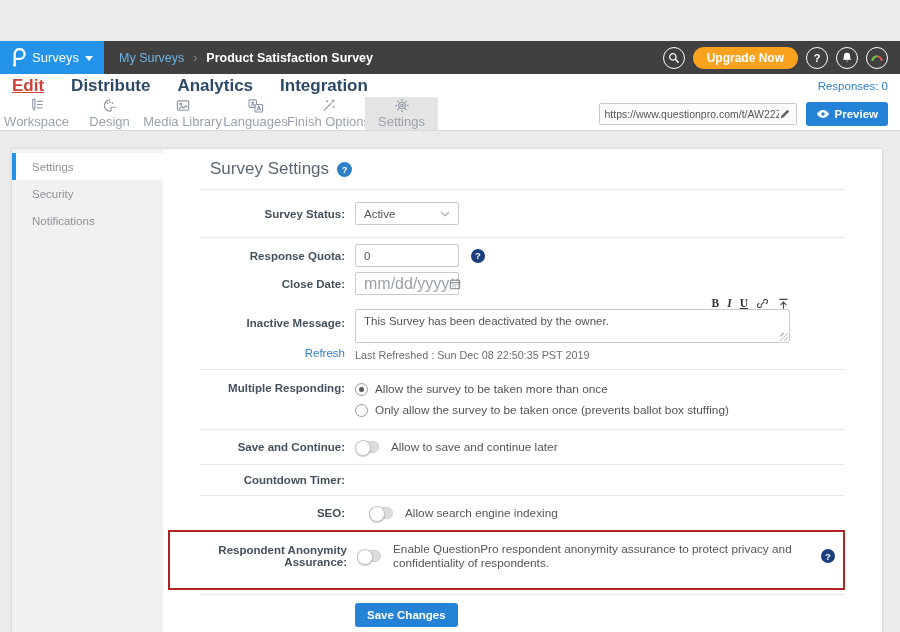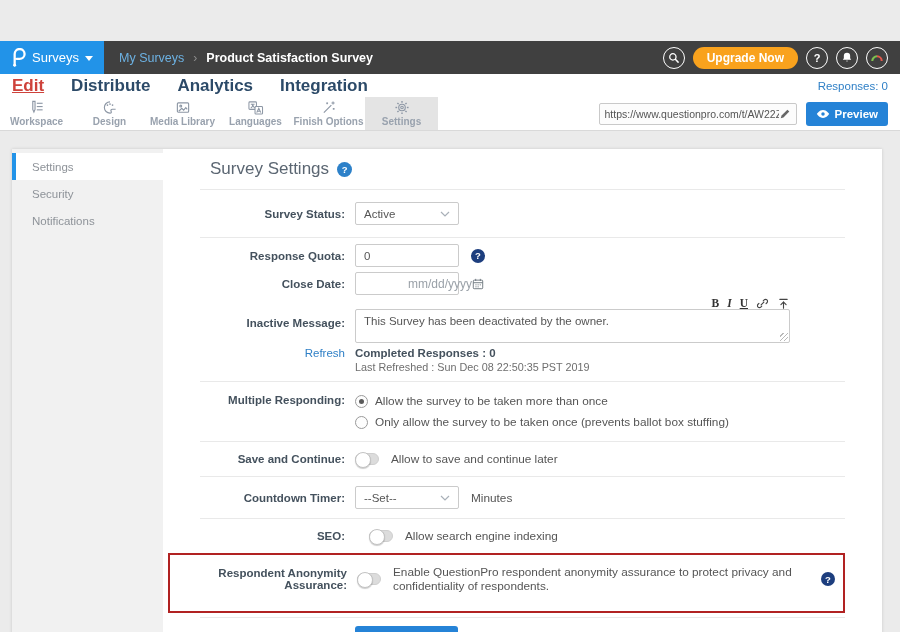--- a/index.html
+++ b/index.html
@@ -23,21 +23,21 @@
   .nav { height:23px; background:#fff; display:flex; align-items:center; padding:0 12px; gap:27px; }
   .nav-tab { font-size:17px; font-weight:bold; color:#2c4a68; cursor:pointer; }
   .nav-tab.active { color:#ce423b; text-decoration:underline; }
   .nav-responses { margin-left:auto; font-size:11.5px; color:#2e7fc6; }
 
   
   .toolbar { height:34px; background:#fff; border-bottom:1px solid #d9d9d9; display:flex; align-items:stretch; }
   .tool-tab { width:73px; display:flex; flex-direction:column; align-items:center; justify-content:center; gap:1px; cursor:pointer; }
   .tool-tab.active { background:#e4e4e4; }
   .tool-tab svg { display:block; }
-  .tool-label { font-size:10px; color:#99a2ae; white-space:nowrap;font-weight:bold; }
+  .tool-label { font-size:13px; color:#99a2ae; white-space:nowrap; }
   .toolbar-right { margin-left:auto; display:flex; align-items:center; gap:9px; padding-right:12px; }
   .url-box { width:198px; height:22px; border:1px solid #c9c9c9; border-radius:2px; background:#fcfcfc; display:flex; align-items:center; padding:0 5px; }
   .url-box input { flex:1; min-width:0; border:none; outline:none; background:transparent; font-size:10.5px; color:#555; font-family:inherit; }
   .btn-preview { height:24px; border:none; border-radius:3px; background:#2583d7; color:#fff; font-size:11.5px; font-weight:bold; display:flex; align-items:center; gap:5px; padding:0 10px; cursor:pointer; font-family:inherit; }
 
   
   .page { padding-top:18px; }
   .card { margin:0 18px 0 12px; width:870px; height:497px; background:#fff; box-shadow:0 0 3px rgba(0,0,0,.15); display:flex; }
   .sidebar { width:151px; background:#f1f1f1; padding-top:4px; flex:none; }
   .side-item { height:27px; display:flex; align-items:center; padding-left:16px; font-size:11.5px; color:#8e9399; cursor:pointer; border-left:4px solid transparent; }
@@ -63,21 +63,21 @@
   .row-multi { padding:12px 0; align-items:start; }
   .row-toggle { padding:10px 0; }
   .row-count { padding:9px 0; }
   .row-seo { padding:10px 0;gap:24px; }
 
   .select, .txt-input, .date-input { width:104px; height:23px; border:1px solid #cbcbcb; border-radius:2px; background:#fff; display:flex; align-items:center; padding:0 8px; }
   .select { justify-content:space-between; cursor:pointer; }
   .select span { font-size:11.5px; color:#555; }
   .txt-input input { width:100%; border:none; outline:none; font-size:11.5px; color:#555; font-family:inherit; background:transparent; }
   .date-input { justify-content:space-between; cursor:text; }
-  .date-input .ph { font-size:12px; color:#9aa1a8;margin-left:44px; }
+  .date-input .ph { font-size:16px; color:#9aa1a8; }
   .ctrl-inline { display:flex; align-items:center; gap:12px; }
 
   .editor-icons { width:435px; display:flex; justify-content:flex-end; align-items:center; gap:8px; }
   .ed-ic { font-family:"Liberation Serif", serif; font-size:11.5px; font-weight:bold; color:#333; cursor:pointer; line-height:1; }
   .ed-ic.italic { font-style:italic; }
   .ed-ic.under { text-decoration:underline; }
   .msg-wrap { position:relative; width:435px; }
   .msg-wrap textarea { width:435px; height:34px; border:1px solid #cbcbcb; border-radius:2px; resize:none; font-family:inherit; font-size:11.5px; color:#555; padding:5px 8px; outline:none; display:block; }
   .resize-corner { position:absolute; right:2px; bottom:2px; width:8px; height:8px; background:repeating-linear-gradient(135deg, transparent 0 2px, #b9b9b9 2px 3px); pointer-events:none; }
 
@@ -336,21 +336,20 @@
             <span class="flabel" style="padding-top:8px;">Inactive Message:</span>
             <div class="msg-wrap">
               <textarea style="">This Survey has been deactivated by the owner.</textarea>
               <span class="resize-corner"></span>
             </div>
           </div>
 
           <div class="frow row-refresh hairline">
             <span class="flabel"><span class="link">Refresh</span></span>
             <div>
-              <div class="refresh-l1">Completed Responses : 0</div>
               <div class="refresh-l2">Last Refreshed : Sun Dec 08 22:50:35 PST 2019</div>
             </div>
           </div>
 
           <div class="frow row-multi hairline">
             <span class="flabel">Multiple Responding:</span>
             <div>
               <div class="radio-opt">
                 <span class="radio radio--on"></span>
                 <span class="tg-text">Allow the survey to be taken more than once</span>
@@ -365,29 +364,20 @@
           <div class="frow row-toggle hairline">
             <span class="flabel">Save and Continue:</span>
             <div class="ctrl-inline">
               <span class="toggle"></span>
               <span class="tg-text">Allow to save and continue later</span>
             </div>
           </div>
 
           <div class="frow row-count hairline">
             <span class="flabel">Countdown Timer:</span>
-            <div class="ctrl-inline">
-              <div class="select">
-                <span>--Set--</span>
-                <svg width="10" height="6" viewBox="0 0 10 6">
-                  <polyline points="1,1 5,5 9,1" fill="none" stroke="#a9b0b8" stroke-width="1.2"></polyline>
-                </svg>
-              </div>
-              <span class="tg-text">Minutes</span>
-            </div>
           </div>
 
           <div class="frow row-seo">
             <span class="flabel">SEO:</span>
             <div class="ctrl-inline">
               <span class="toggle"></span>
               <span class="tg-text">Allow search engine indexing</span>
             </div>
           </div>
 

